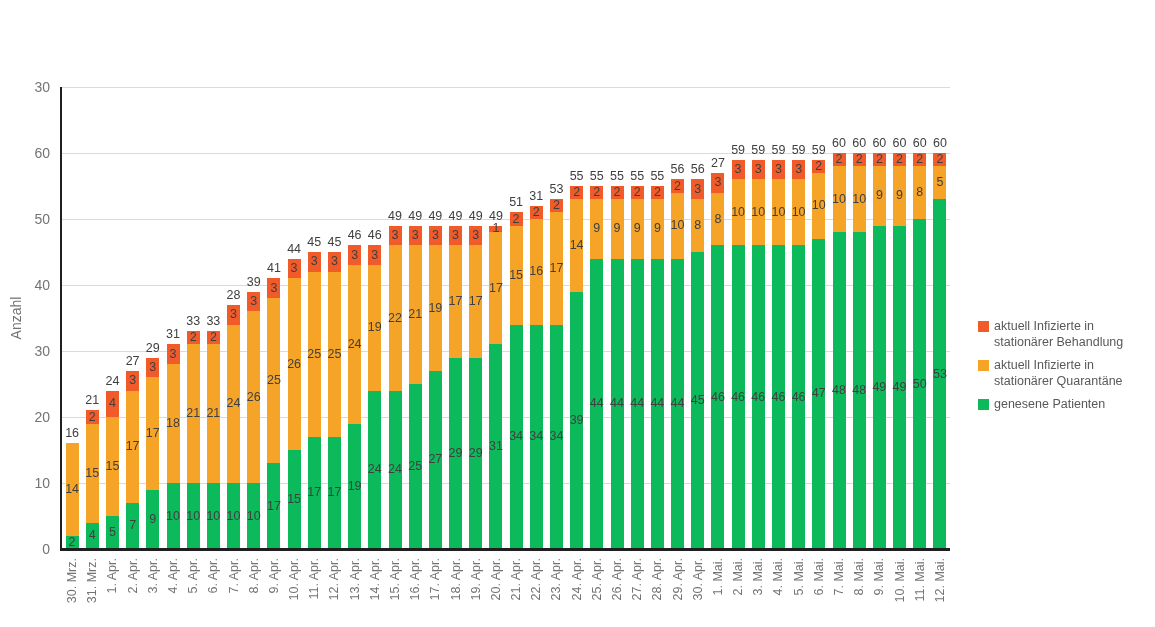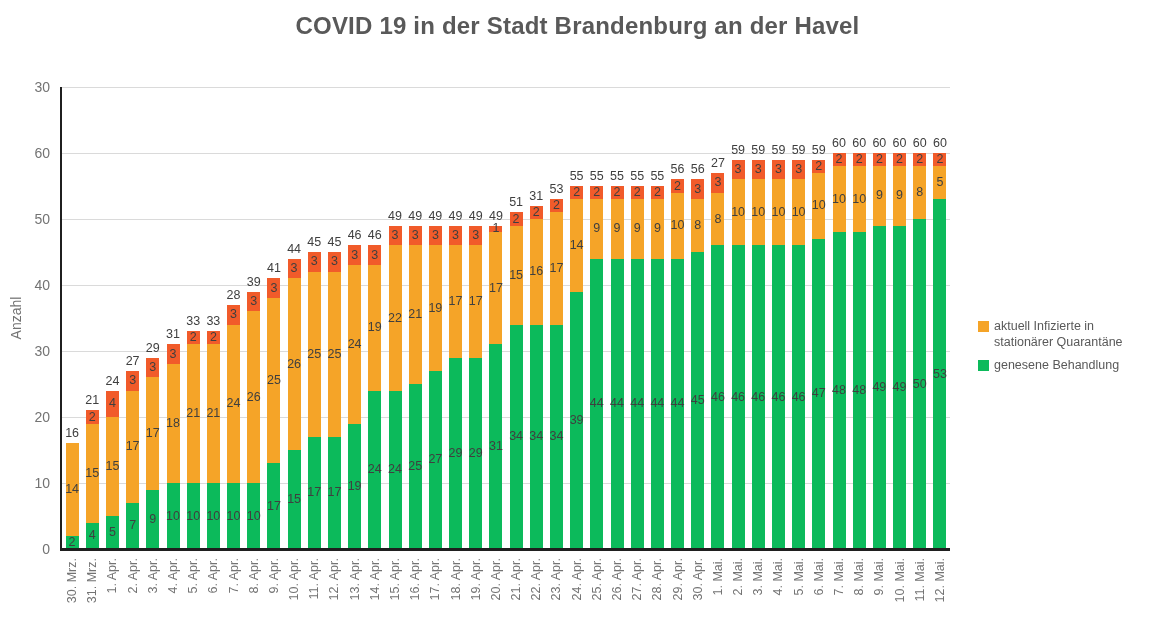--- a/index.html
+++ b/index.html
@@ -46,21 +46,20 @@
     display:flex;flex-direction:column;gap:7px;
   }
   .legend-item{display:flex;align-items:flex-start;}
   .legend-swatch{width:11px;height:11px;margin:3px 5px 0 0;flex:0 0 11px;}
   .legend-label{font-size:12.5px;color:#595959;line-height:1.28;}
 </style>
 </head>
 <body>
 
 <div id="canvas">
-  <div class="title">COVID 19 in der Stadt Brandenburg an der Havel</div>
   <div class="ylabel">Anzahl</div>
   <div id="yticks">
       <div class="ytick" style="top: 541px;">0</div>
       <div class="ytick" style="top: 475px;">10</div>
       <div class="ytick" style="top: 409px;">20</div>
       <div class="ytick" style="top: 343px;">30</div>
       <div class="ytick" style="top: 277px;">40</div>
       <div class="ytick" style="top: 211px;">50</div>
       <div class="ytick" style="top: 145px;">60</div>
       <div class="ytick" style="top: 79px;">30</div>
@@ -425,21 +424,25 @@
       <div class="dlabel" style="left: 904.727px; width: 30px; top: 186.1px;">8</div>
       <div class="dlabel" style="left: 904.727px; width: 30px; top: 153.1px;">2</div>
       <div class="tlabel" style="left: 904.727px; width: 30px; top: 136px;">60</div>
       <div class="dlabel" style="left: 924.909px; width: 30px; top: 367.6px;">53</div>
       <div class="dlabel" style="left: 924.909px; width: 30px; top: 176.2px;">5</div>
       <div class="dlabel" style="left: 924.909px; width: 30px; top: 153.1px;">2</div>
       <div class="tlabel" style="left: 924.909px; width: 30px; top: 136px;">60</div>
     </div>
   <div id="legend">
       <div class="legend-item">
+        <div class="legend-swatch" style="background: rgb(241, 91, 42);"></div>
+        <div class="legend-label">aktuell Infizierte in stationärer Behandlung</div>
+      </div>
+      <div class="legend-item">
         <div class="legend-swatch" style="background: rgb(245, 164, 40);"></div>
         <div class="legend-label">aktuell Infizierte in stationärer Quarantäne</div>
       </div>
       <div class="legend-item">
         <div class="legend-swatch" style="background: rgb(12, 186, 91);"></div>
-        <div class="legend-label">genesene Behandlung</div>
+        <div class="legend-label">genesene Patienten</div>
       </div>
     </div>
 </div>
 
 </body></html>

